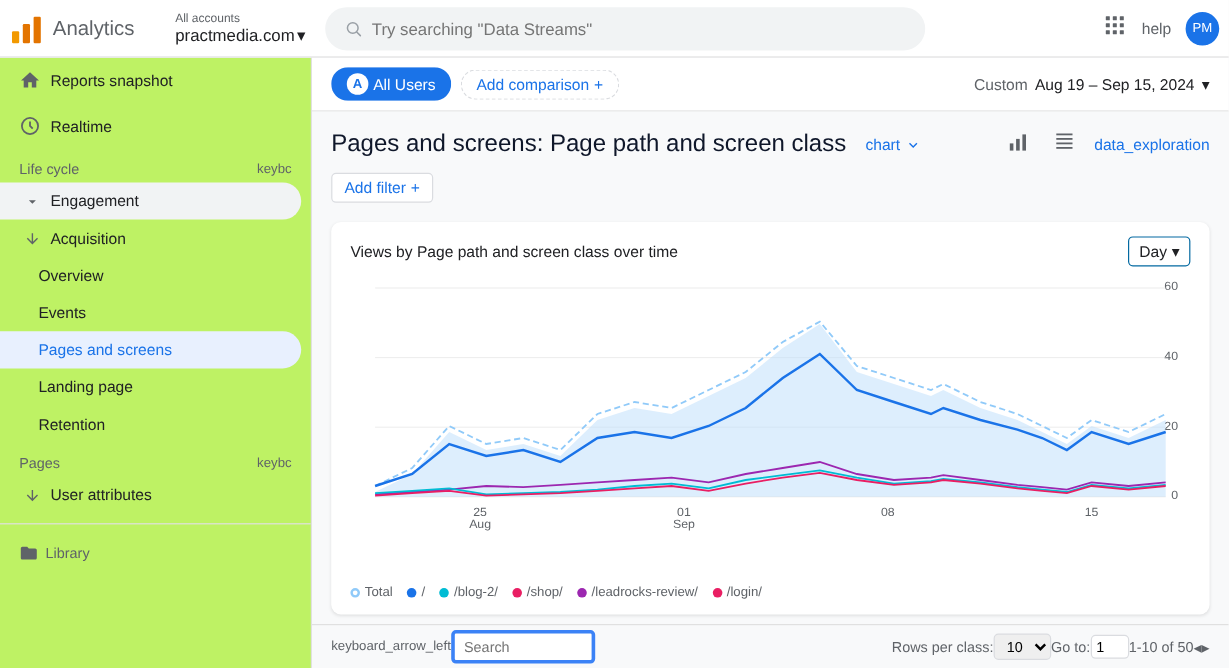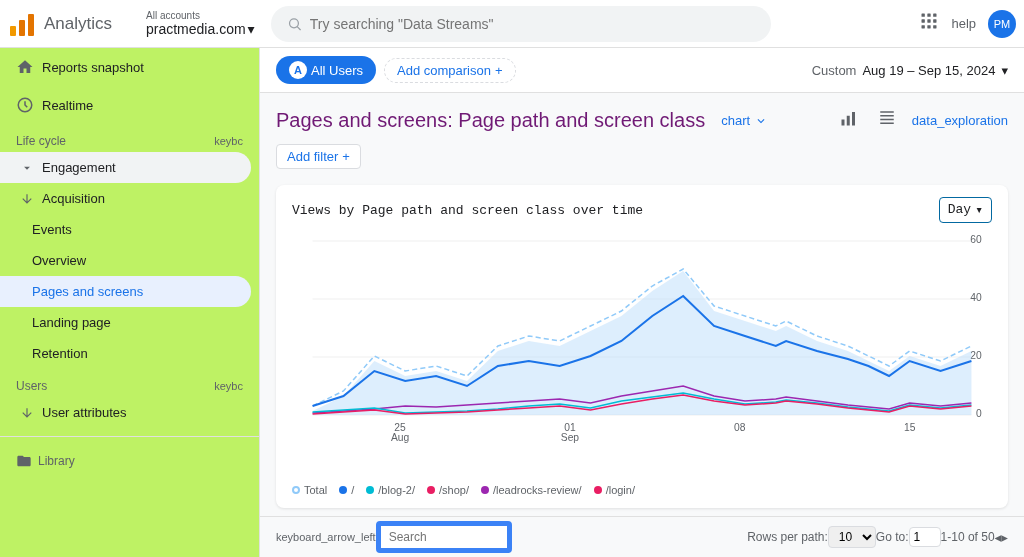--- a/index.html
+++ b/index.html
@@ -235,21 +235,21 @@
     .report-header {
       display: flex;
       align-items: center;
       padding: 12px 16px 0;
       background: #f8f9fa;
       gap: 8px;
     }
     .report-title {
       font-size: 20px;
       font-weight: 400;
-      color: #701a75;
+      color: #0f172a;
     }
     .chart-toggle-btn {
       display: flex;
       align-items: center;
       gap: 4px;
       color: #1a73e8;
       font-size: 13px;
       cursor: pointer;
       margin-left: 8px;
     }
@@ -301,21 +301,20 @@
       padding: 12px 16px;
       box-shadow: 0 1px 3px rgba(0,0,0,0.1);
       display: flex;
       flex-direction: column;
     }
     .chart-header {
       display: flex;
       align-items: center;
       justify-content: space-between;
       margin-bottom: 8px;
-      font-family: Liberation Mono, monospace;
     }
     .chart-title {
       font-size: 13px;
       color: #202124;
     }
     .granularity-select {
       display: flex;
       align-items: flex-start;
       gap: 4px;
       border: 1px solid #0369a1;
@@ -360,25 +359,25 @@
       display: flex;
       align-items: center;
       padding: 4px 16px;
       background: #f8f9fa;
       border-top: 1px solid #e0e0e0;
       gap: 0;
       font-size: 12px;
       color: #5f6368;
     }
     .search-input-small {
-      border: 5px solid #3b82f6;
+      border: 3px solid #3b82f6;
       border-radius: 4px;
       padding: 4px 8px;
       font-size: 12px;
-      width: 136px;
+      width: 120px;
     }
     .rows-select {
       border: 1px solid #dadce0;
       border-radius: 4px;
       padding: 2px 6px;
       font-size: 12px;
     }
 
     
     .arrow-down::after { content: '▾'; }
@@ -467,39 +466,39 @@
       </div>
 
       <div class="sidebar-item" style="padding-left: 20px;">
         <svg width="14" height="14" viewBox="0 0 24 24" fill="#5f6368">
           <path d="M20 12l-1.41-1.41L13 16.17V4h-2v12.17l-5.58-5.59L4 12l8 8 8-8z"></path>
         </svg>
         <span>Acquisition</span>
       </div>
 
       <div class="sidebar-sub-item">
+        <span>Overview</span>
+      </div>
+      <div class="sidebar-sub-item">
         <span>Events</span>
-      </div>
-      <div class="sidebar-sub-item">
-        <span>Overview</span>
       </div>
       <div class="sidebar-sub-item active">
         <span>Pages and screens</span>
       </div>
       <div class="sidebar-sub-item">
         <span>Landing page</span>
       </div>
 
 
       <div class="sidebar-sub-item">
         <span>Retention</span>
       </div>
 
       <div class="sidebar-category">
-        <span>Users</span>
+        <span>Pages</span>
         <span style="font-size:11px;">keybc</span>
       </div>
 
       <div class="sidebar-item" style="padding-left: 20px;">
         <svg width="14" height="14" viewBox="0 0 24 24" fill="#5f6368">
           <path d="M20 12l-1.41-1.41L13 16.17V4h-2v12.17l-5.58-5.59L4 12l8 8 8-8z"></path>
         </svg>
         <span>User attributes</span>
       </div>
 
@@ -635,21 +634,21 @@
         <div class="legend-item">
           <div class="legend-dot" style="background: #e91e63;"></div>
           <span>/login/</span>
         </div>
       </div>
     </div>
 
     <div class="table-footer">
       <span style="font-size:11px; color:#5f6368;">keyboard_arrow_left</span>
       <input type="text" class="search-input-small" placeholder="Search" style="">
-      <span style="margin-left: auto;">Rows per path:</span>
+      <span style="margin-left: auto;">Rows per class:</span>
       <select class="rows-select">
         <option>10</option>
         <option>25</option>
         <option>50</option>
       </select>
       <span>Go to:</span>
       <input type="text" style="width: 32px; border: 1px solid rgb(218, 220, 224); border-radius: 4px; padding: 2px 4px; font-size: 12px;" value="1">
       <span>1-10 of 50</span>
       <button style="border:none; background:none; cursor:pointer; color:#5f6368;">◂</button>
       <button style="border:none; background:none; cursor:pointer; color:#5f6368;">▸</button>

